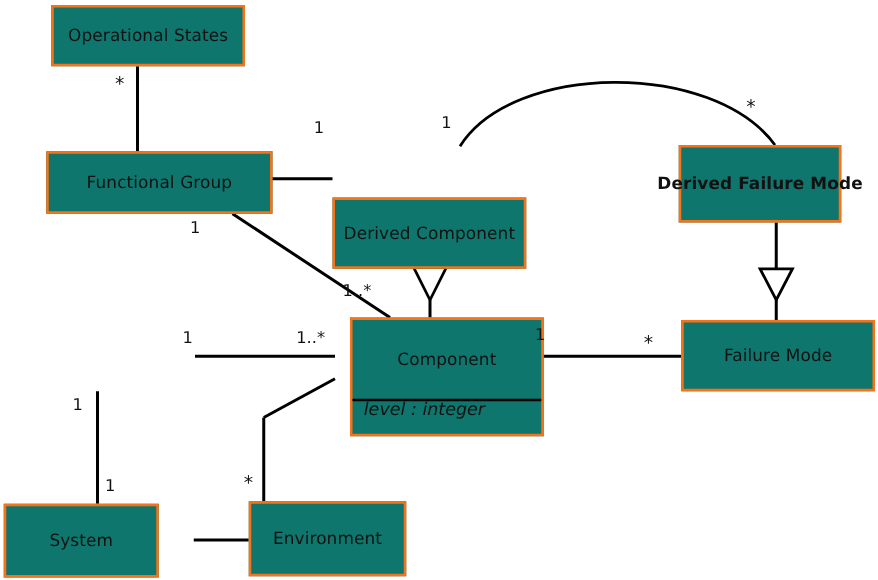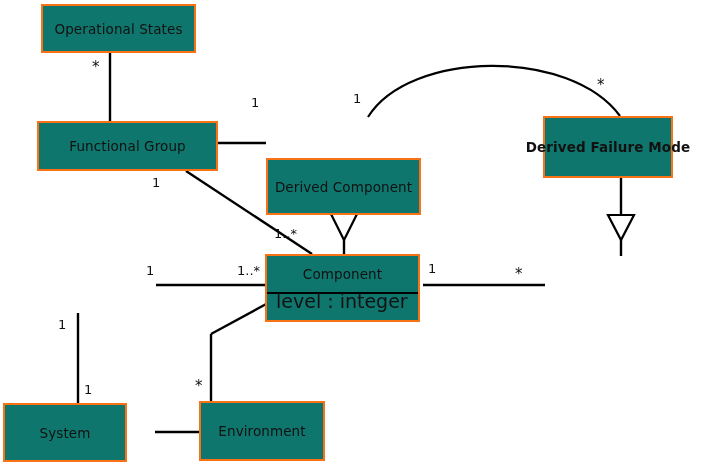--- a/index.html
+++ b/index.html
@@ -44,26 +44,27 @@
     letter-spacing: 0.1px;
     white-space: nowrap;
     padding: 0 4px;
   }
   .uml-attr-compartment {
     flex: 0 0 auto;
     border-top: 2px solid #000000;
     display: flex;
     align-items: center;
     justify-content: flex-start;
-    font-size: 19px;
+    font-size: 14px;
     color: #111111;
     white-space: nowrap;
     padding: 4px 0 16px 9px;
     height: 28px;
     box-sizing: border-box;
+    font-style: italic;
   }
   .mult-label {
     position: absolute;
     font-size: 13px;
     color: #111111;
     white-space: nowrap;
     z-index: 7;
     line-height: 1;
   }
   .mult-label.star {
@@ -115,25 +116,28 @@
 
   <div class="uml-class" style="left:266px; top:117px; width:155px; height:57px;margin-top:41px;">
     <div class="uml-name-compartment">Derived Component</div>
   </div>
 
   <div class="uml-class" style="left:543px; top:116px; width:130px; height:62px;font-weight:bold;">
     <div class="uml-name-compartment">Derived Failure Mode</div>
   </div>
 
 
-  <div class="uml-class" style="left:265px; top:254px; width:155px; height:68px;">
+  <div class="uml-class" style="left:280px; top:254px; width:155px; height:95px;">
     <div class="uml-name-compartment">Component</div>
     <div class="uml-attr-compartment">level : integer</div>
   </div>
 
+  <div class="uml-class" style="left:545px; top:256px; width:155px; height:57px;">
+    <div class="uml-name-compartment">Failure Mode</div>
+  </div>
 
   <div class="uml-class" style="left:3px; top:403px; width:124px; height:59px;">
     <div class="uml-name-compartment">System</div>
   </div>
 
   <div class="uml-class" style="left:199px; top:401px; width:126px; height:60px;">
     <div class="uml-name-compartment">Environment</div>
   </div>
 
   <span class="mult-label star" style="left:92px; top:60px;">*</span>

